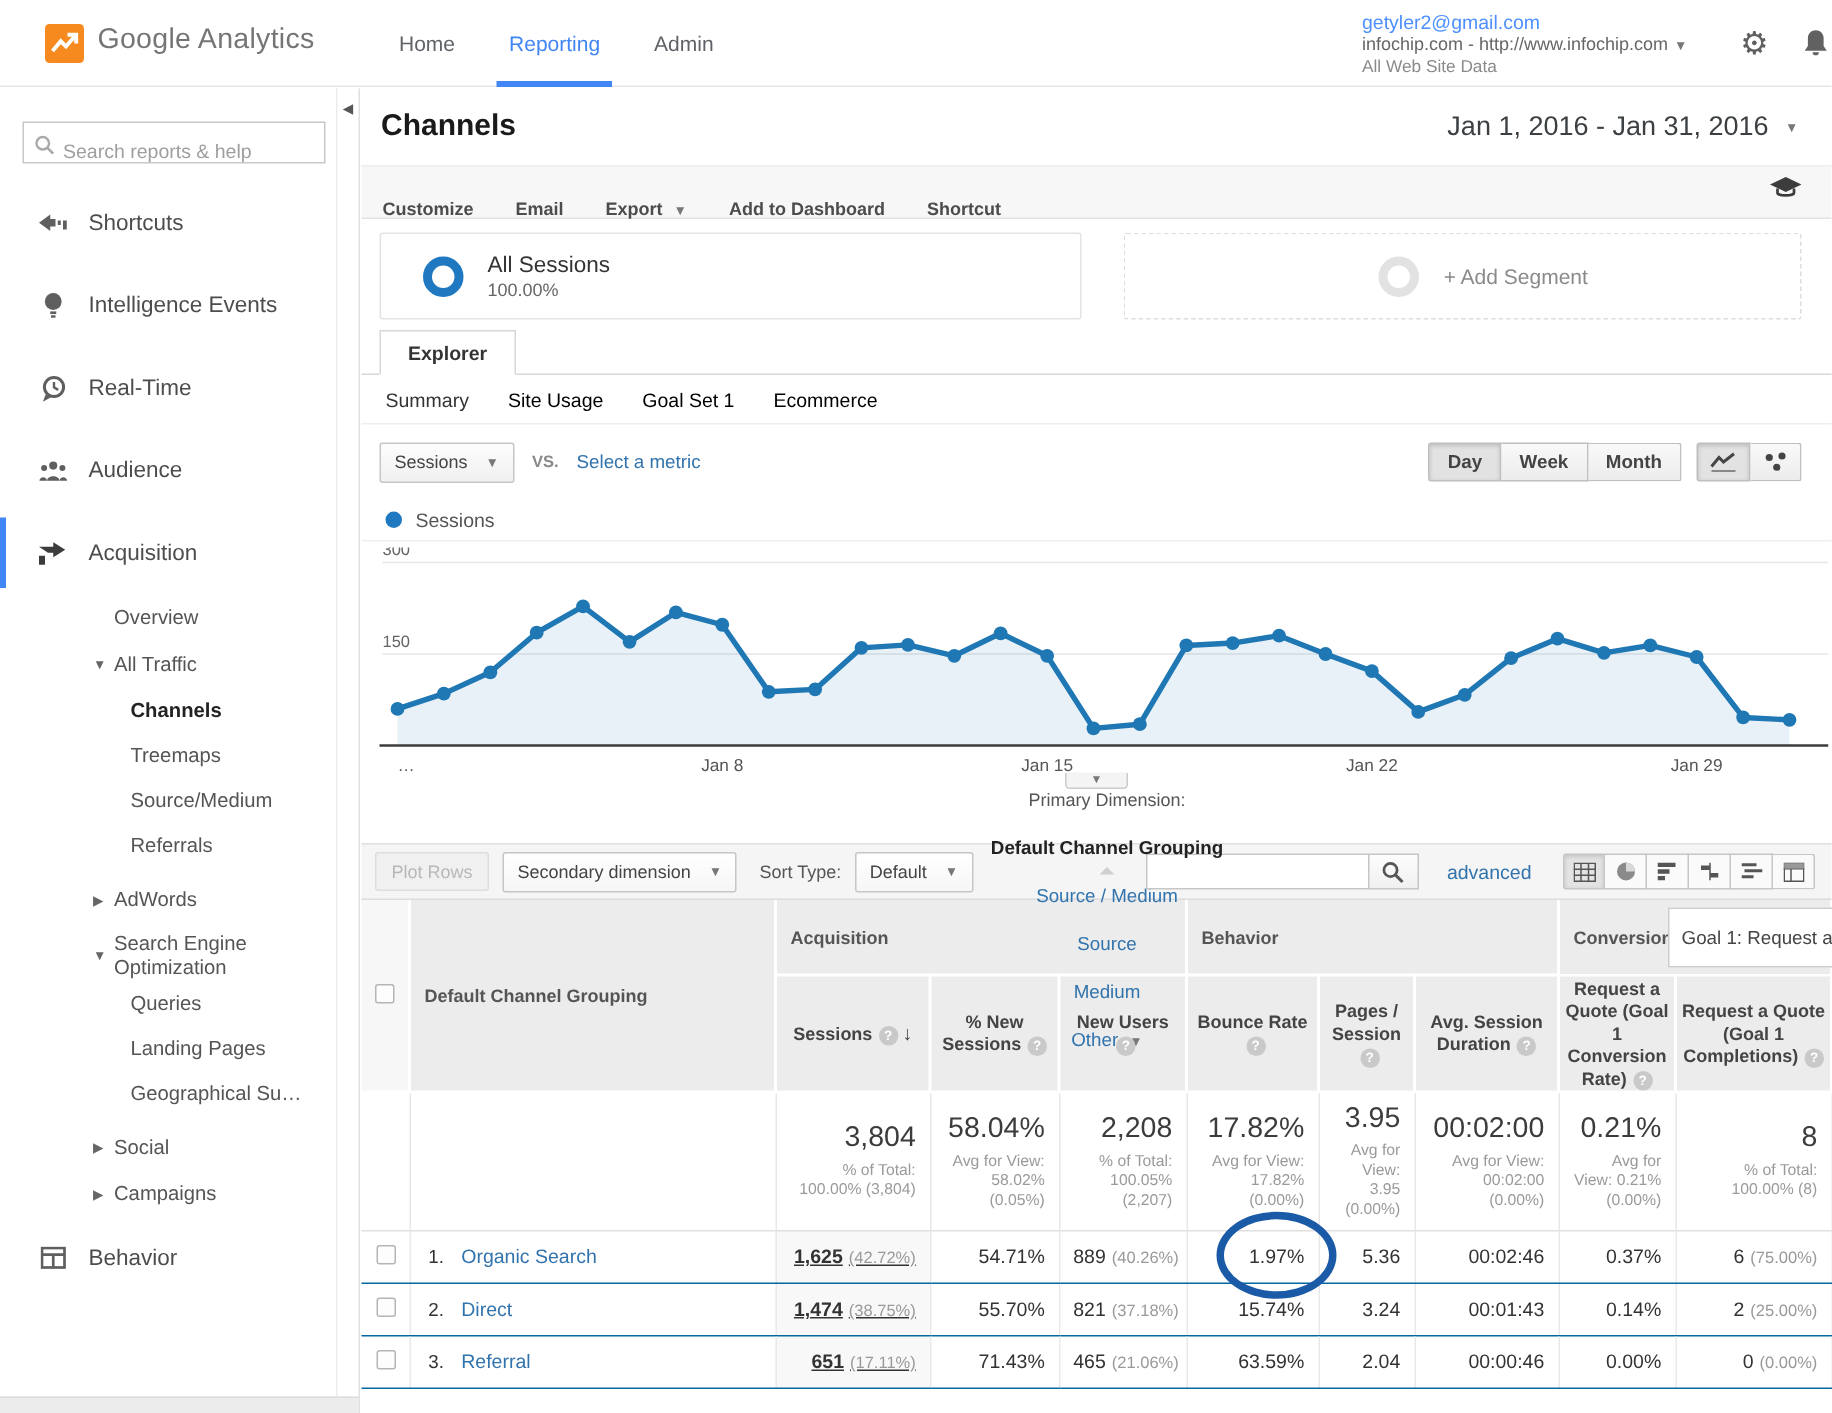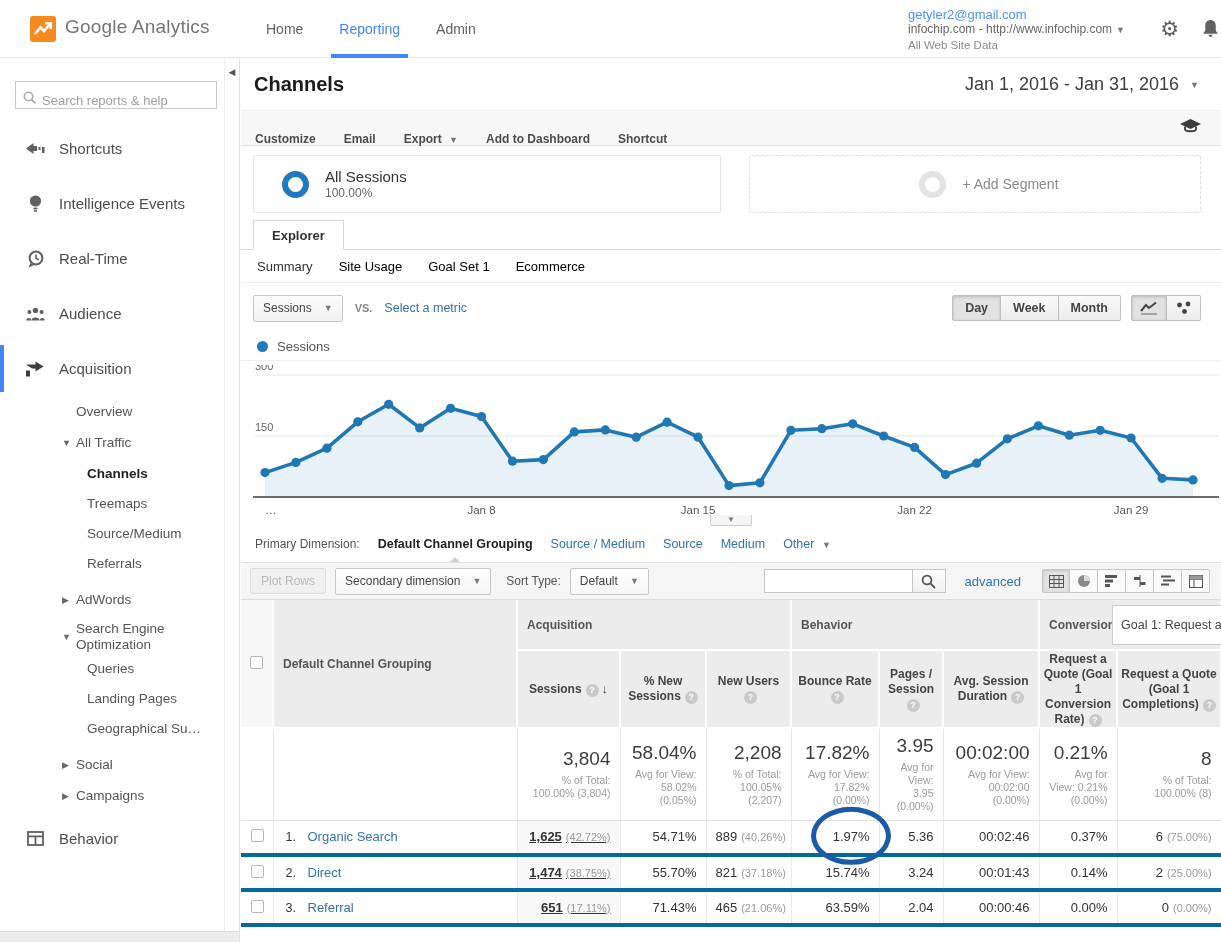--- a/index.html
+++ b/index.html
@@ -103,21 +103,21 @@
     border-bottom:1px solid #efefef;}
   .legend-dot{width:11px;height:11px;border-radius:50%;background:#2079c0;}
   .legend-label{font-size:13px;color:#555;}
 
   .chart-block{padding-top:4px;}
   .chart-svg{display:block;}
   .chart-handle{width:42px;height:11px;margin:-2px auto 0;border:1px solid #ccc;border-top:none;
     border-radius:0 0 3px 3px;background:#f4f4f4;text-align:center;font-size:8px;color:#777;
     line-height:9px;cursor:pointer;}
 
-  .dimension-row{height:36px;display:flex;align-items:center;gap:18px;padding-left:14px;}
+  .dimension-row{height:36px;display:flex;align-items:center;gap:18px;padding-left:14px;flex-direction:column;}
   .dim-label{font-size:12px;color:#555;}
   .dim-selected{position:relative;font-size:12.5px;font-weight:bold;color:#222;cursor:default;}
   .dim-selected::after{content:"";position:absolute;left:50%;bottom:-11px;margin-left:-5px;
     border-left:5px solid transparent;border-right:5px solid transparent;border-bottom:5px solid #cfcfcf;}
   .dim-link{font-size:12.5px;}
 
   .table-toolbar{height:38px;background:#f5f5f5;border-top:1px solid #e0e0e0;border-bottom:1px solid #dcdcdc;
     display:flex;align-items:center;padding:0 9px;gap:9px;}
   .plot-rows{height:26px;padding:0 10px;border:1px solid #ddd;border-radius:2px;background:#f0f0f0;
     color:#b8b8b8;font-size:12px;display:flex;align-items:center;}
@@ -153,21 +153,21 @@
     font-size:9px;line-height:13px;text-align:center;font-weight:bold;margin-left:4px;cursor:pointer;}
   .sort-arrow{color:#444;font-size:13px;margin-left:3px;}
   .conv-cell{position:relative;}
   .goal-select{position:absolute;left:72px;top:5px;height:40px;width:170px;background:#fff;
     border:1px solid #ccc;font-size:12.5px;font-weight:normal;color:#444;display:flex;align-items:center;
     padding:0 8px;white-space:nowrap;overflow:hidden;cursor:pointer;z-index:3;}
   .totals-row td{height:92px;background:#fff;border-right:1px solid #e7e7e7;border-bottom:1px solid #e0e0e0;
     text-align:right;padding:0 9px;vertical-align:middle;}
   .tot-val{font-size:19px;color:#3c3c3c;}
   .tot-sub{font-size:10.5px;color:#9a9a9a;line-height:13px;margin-top:4px;}
-  .body-row td{height:35px;border-right:1px solid #e9e9e9;border-bottom:4px solid #0369a1;
+  .body-row td{height:35px;border-right:1px solid #e9e9e9;border-bottom:1px solid #0369a1;
     font-size:13px;color:#333;text-align:right;padding:0 9px;background:#fff;}
   .body-row td.cell-sessions{background:#f8f8f8;font-weight:bold;text-decoration:underline;}
   .body-row td.dim-cell{text-align:left;padding-left:12px;}
   .check-col{background:#f7f7f7;text-align:center;}
   .checkbox{display:inline-block;width:13px;height:13px;border:1px solid #b5b5b5;border-radius:2px;
     background:#fdfdfd;cursor:pointer;}
   .rank{color:#333;font-size:12.5px;display:inline-block;width:22px;}
   .chan-link{font-size:13px;color:#3173ad;cursor:pointer;}
   .pct{color:#999;font-size:11px;font-weight:normal;margin-left:4px;}
   .bounce-wrap{position:relative;display:inline-block;}

